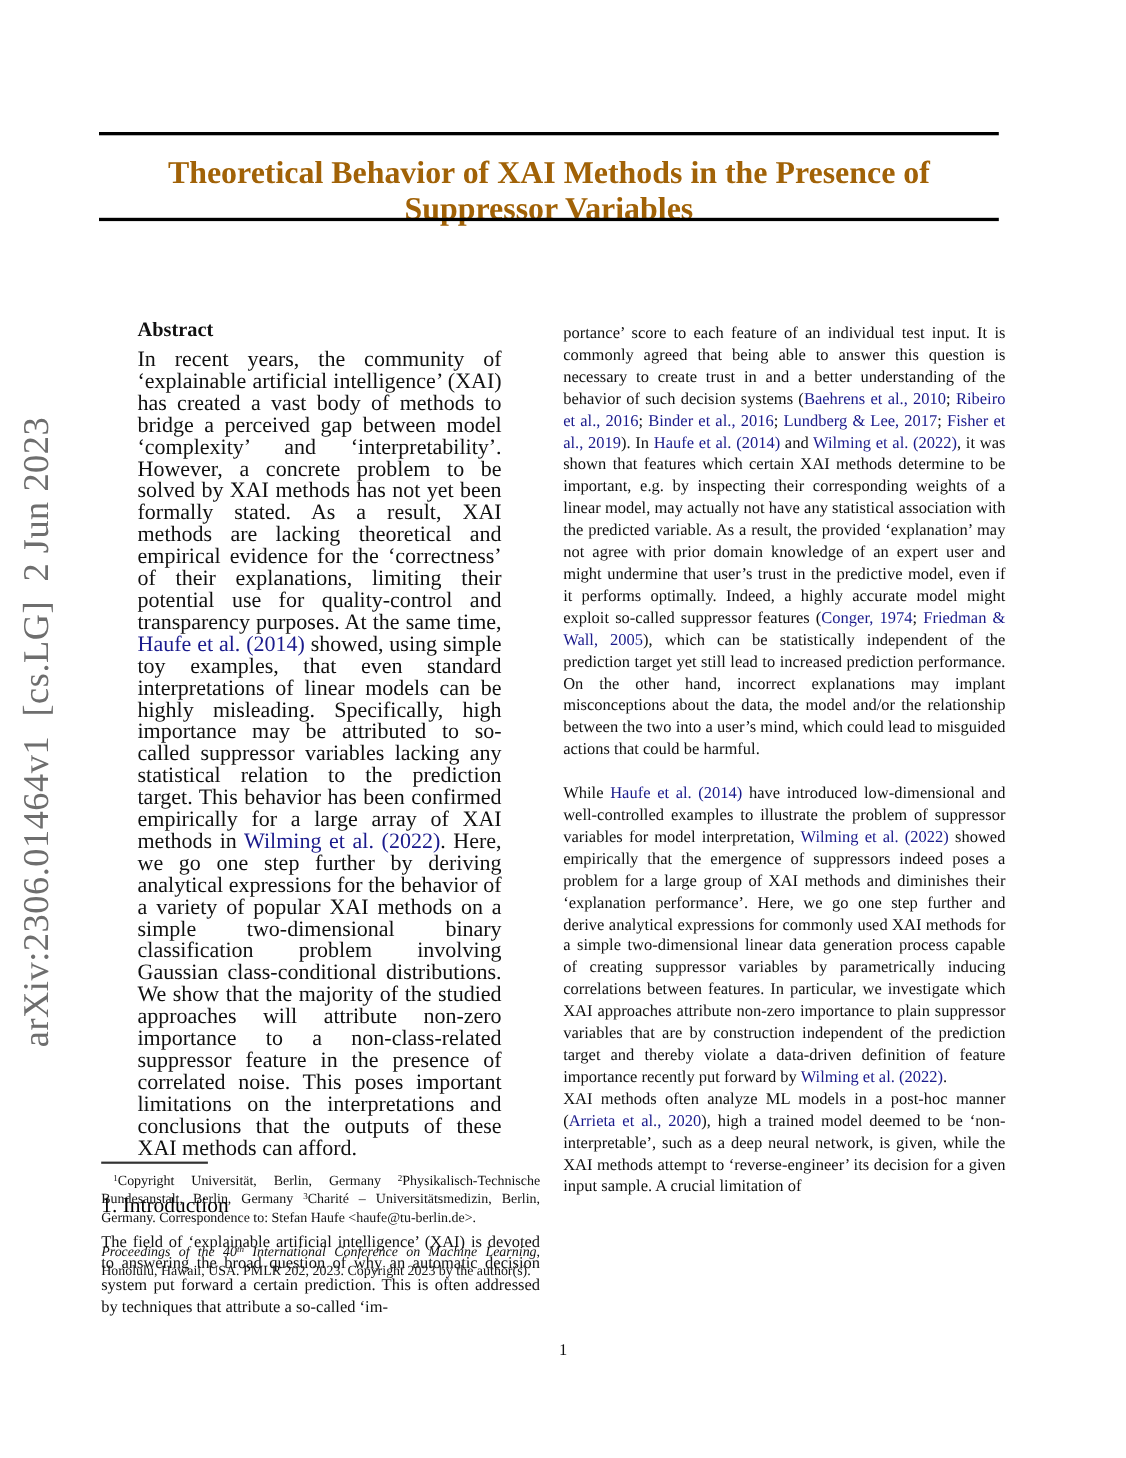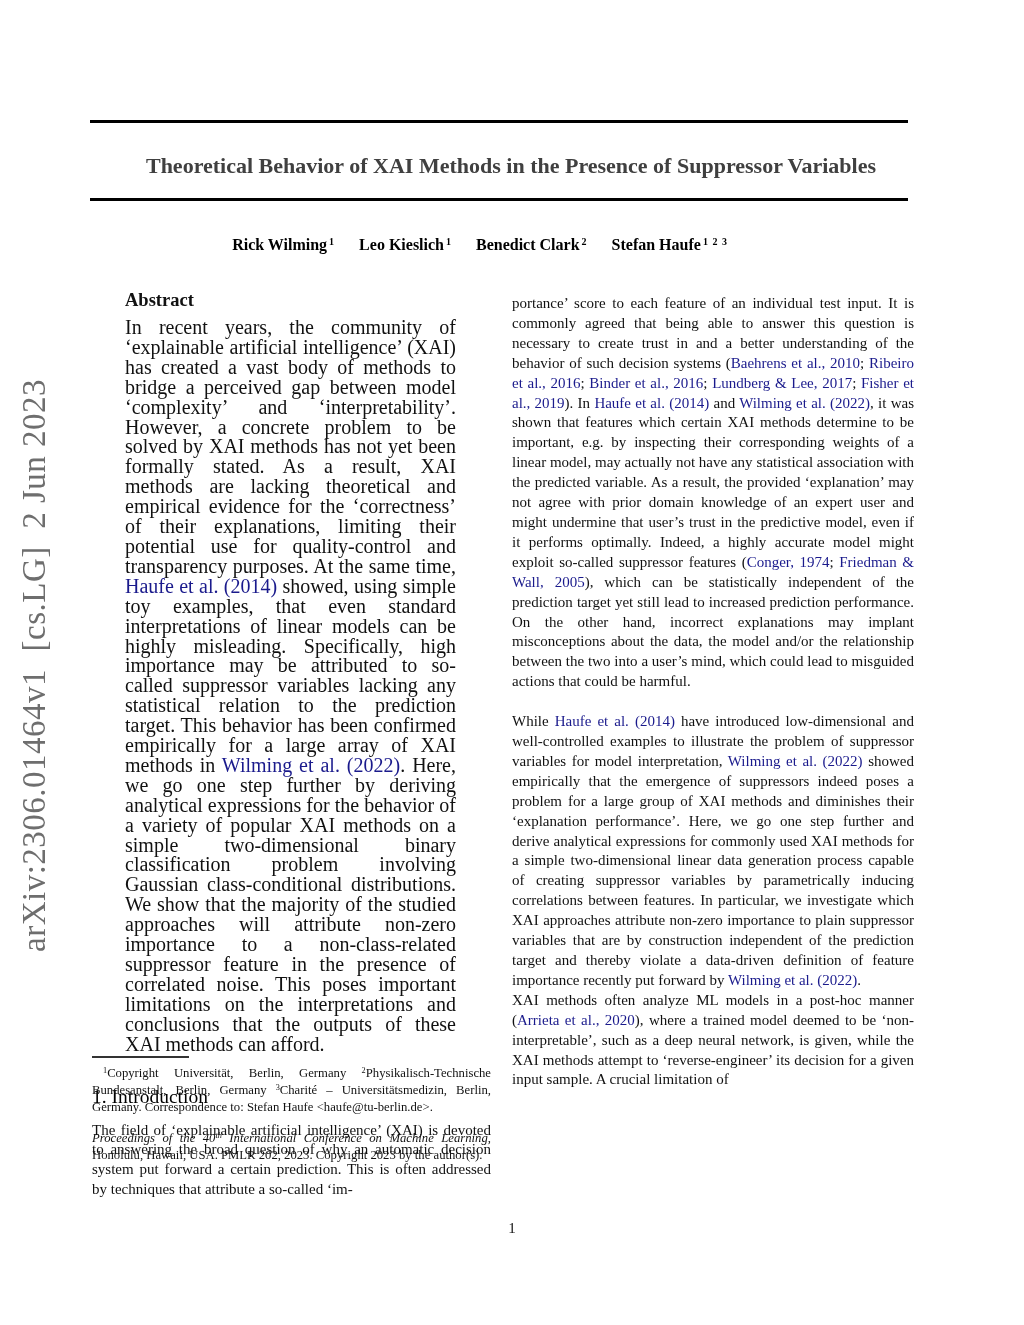--- a/index.html
+++ b/index.html
@@ -3,22 +3,22 @@
 <meta charset="utf-8">
 <style>
   html,body{margin:0;padding:0;background:#ffffff;}
   .page{position:relative;width:1024px;height:1325px;background:#ffffff;overflow:hidden;
         font-family:"Liberation Serif","DejaVu Serif",serif;color:#111;}
   .arxiv-side{position:absolute;left:16px;top:952px;transform:rotate(-90deg);transform-origin:0 0;
         font-size:33px;letter-spacing:0.5px;color:var(--wm,#6e6e6e);white-space:pre;}
   .rule{position:absolute;left:90px;width:818px;height:3px;background:#000;}
   .rule-top{top:120px;}
   .rule-bottom{top:198px;}
-  .title{position:absolute;left:90px;top:141px;width:818px;margin:12px;text-align:center;
-        font-size:22px;font-weight:bold;color:#404040;}
+  .title{position:absolute;left:90px;top:141px;width:818px;margin:0;text-align:center;
+        font-size:29px;font-weight:bold;color:#a16207;}
   .authors{position:absolute;left:70px;top:236px;width:820px;text-align:center;
         font-size:16px;font-weight:bold;color:#000;}
   .author{margin:0 10px;white-space:nowrap;}
   .asup{font-size:10px;vertical-align:0.5em;line-height:0;margin-left:2px;letter-spacing:1px;}
   .col{position:absolute;}
   .col-left{left:92px;top:290px;width:399px;}
   .col-right{left:512px;top:294px;width:402px;}
   .abs-head{margin:0 0 7px 33px;width:331px;text-align:left;font-size:18.5px;font-weight:bold;}
   .abs-body{margin:0 0 0 33px;width:331px;font-size:20px;line-height:19.9px;}
   .just{text-align:justify;}
@@ -40,41 +40,35 @@
 <body>
 
 <div class="page">
 
   <div class="arxiv-side">arXiv:2306.01464v1  [cs.LG]  2 Jun 2023</div>
 
   <div class="rule rule-top"></div>
   <h1 class="title">Theoretical Behavior of XAI Methods in the Presence of Suppressor Variables</h1>
   <div class="rule rule-bottom"></div>
 
-  <div class="authors">
-    <span class="author"><span>Rick Wilming</span><span class="asup">1</span></span>
-    <span class="author"><span>Leo Kieslich</span><span class="asup">1</span></span>
-    <span class="author"><span>Benedict Clark</span><span class="asup">2</span></span>
-    <span class="author"><span>Stefan Haufe</span><span class="asup">1 2 3</span></span>
-  </div>
 
   <div class="col col-left">
     <div class="abs-head">Abstract</div>
     <p class="abs-body just"><span>In recent years, the community of ‘explainable artificial intelligence’ (XAI) has created a vast body of methods to bridge a perceived gap between model ‘complexity’ and ‘interpretability’. However, a concrete problem to be solved by XAI methods has not yet been formally stated. As a result, XAI methods are lacking theoretical and empirical evidence for the ‘correctness’ of their explanations, limiting their potential use for quality-control and transparency purposes. At the same time, </span><span class="seg-link">Haufe et al. (2014)</span><span> showed, using simple toy examples, that even standard interpretations of linear models can be highly misleading. Specifically, high importance may be attributed to so-called suppressor variables lacking any statistical relation to the prediction target. This behavior has been confirmed empirically for a large array of XAI methods in </span><span class="seg-link">Wilming et al. (2022)</span><span>. Here, we go one step further by deriving analytical expressions for the behavior of a variety of popular XAI methods on a simple two-dimensional binary classification problem involving Gaussian class-conditional distributions. We show that the majority of the studied approaches will attribute non-zero importance to a non-class-related suppressor feature in the presence of correlated noise. This poses important limitations on the interpretations and conclusions that the outputs of these XAI methods can afford.</span></p>
     <h2 class="sec-head">1. Introduction</h2>
     <p class="body just"><span>The field of ‘explainable artificial intelligence’ (XAI) is devoted to answering the broad question of why an automatic decision system put forward a certain prediction. This is often addressed by techniques that attribute a so-called ‘im-</span></p>
   </div>
 
   <div class="footnote-block">
     <div class="fn-rule"></div>
     <p class="fn aff just"><span class="seg-sup">1</span><span>Copyright Universität, Berlin, Germany </span><span class="seg-sup">2</span><span>Physikalisch-Technische Bundesanstalt, Berlin, Germany </span><span class="seg-sup">3</span><span>Charité – Universitätsmedizin, Berlin, Germany. Correspondence to: Stefan Haufe &lt;haufe@tu-berlin.de&gt;.</span></p>
     <p class="fn proc just"><span class="seg-italic">Proceedings of the 40</span><span class="seg-sup seg-italic">th</span><span class="seg-italic"> International Conference on Machine Learning</span><span>, Honolulu, Hawaii, USA. PMLR 202, 2023. Copyright 2023 by the author(s).</span></p>
   </div>
 
   <div class="col col-right">
     <p class="body just"><span>portance’ score to each feature of an individual test input. It is commonly agreed that being able to answer this question is necessary to create trust in and a better understanding of the behavior of such decision systems (</span><span class="seg-link">Baehrens et al., 2010</span><span>; </span><span class="seg-link">Ribeiro et al., 2016</span><span>; </span><span class="seg-link">Binder et al., 2016</span><span>; </span><span class="seg-link">Lundberg &amp; Lee, 2017</span><span>; </span><span class="seg-link">Fisher et al., 2019</span><span>). In </span><span class="seg-link">Haufe et al. (2014)</span><span> and </span><span class="seg-link">Wilming et al. (2022)</span><span>, it was shown that features which certain XAI methods determine to be important, e.g. by inspecting their corresponding weights of a linear model, may actually not have any statistical association with the predicted variable. As a result, the provided ‘explanation’ may not agree with prior domain knowledge of an expert user and might undermine that user’s trust in the predictive model, even if it performs optimally. Indeed, a highly accurate model might exploit so-called suppressor features (</span><span class="seg-link">Conger, 1974</span><span>; </span><span class="seg-link">Friedman &amp; Wall, 2005</span><span>), which can be statistically independent of the prediction target yet still lead to increased prediction performance. On the other hand, incorrect explanations may implant misconceptions about the data, the model and/or the relationship between the two into a user’s mind, which could lead to misguided actions that could be harmful.</span></p>
     <p class="body just para2"><span>While </span><span class="seg-link">Haufe et al. (2014)</span><span> have introduced low-dimensional and well-controlled examples to illustrate the problem of suppressor variables for model interpretation, </span><span class="seg-link">Wilming et al. (2022)</span><span> showed empirically that the emergence of suppressors indeed poses a problem for a large group of XAI methods and diminishes their ‘explanation performance’. Here, we go one step further and derive analytical expressions for commonly used XAI methods for a simple two-dimensional linear data generation process capable of creating suppressor variables by parametrically inducing correlations between features. In particular, we investigate which XAI approaches attribute non-zero importance to plain suppressor variables that are by construction independent of the prediction target and thereby violate a data-driven definition of feature importance recently put forward by </span><span class="seg-link">Wilming et al. (2022)</span><span>.</span></p>
-    <p class="body just"><span>XAI methods often analyze ML models in a post-hoc manner (</span><span class="seg-link">Arrieta et al., 2020</span><span>), where a trained model deemed to be ‘non-interpretable’, such as a deep neural network, is given, while the XAI methods attempt to ‘reverse-engineer’ its decision for a given input sample. A crucial limitation of</span></p>
+    <p class="body just"><span>XAI methods often analyze ML models in a post-hoc manner (</span><span class="seg-link">Arrieta et al., 2020</span><span>), high a trained model deemed to be ‘non-interpretable’, such as a deep neural network, is given, while the XAI methods attempt to ‘reverse-engineer’ its decision for a given input sample. A crucial limitation of</span></p>
   </div>
 
   <div class="page-number">1</div>
 
 </div>
 
 </body></html>

